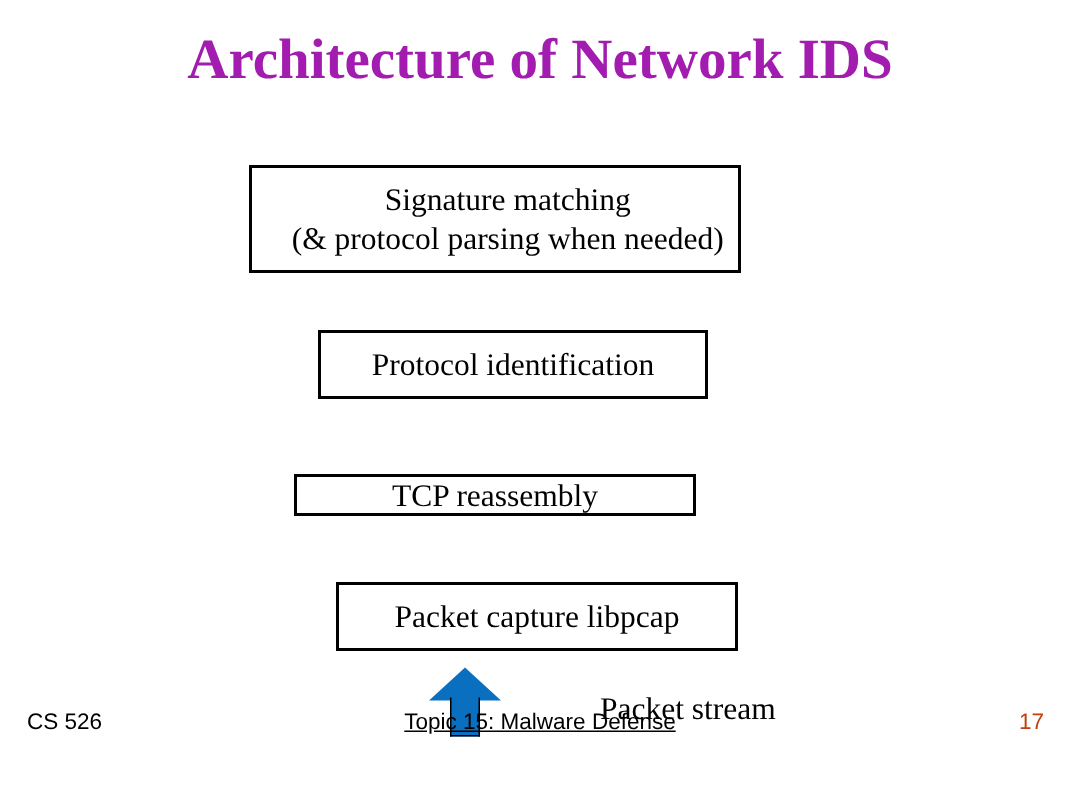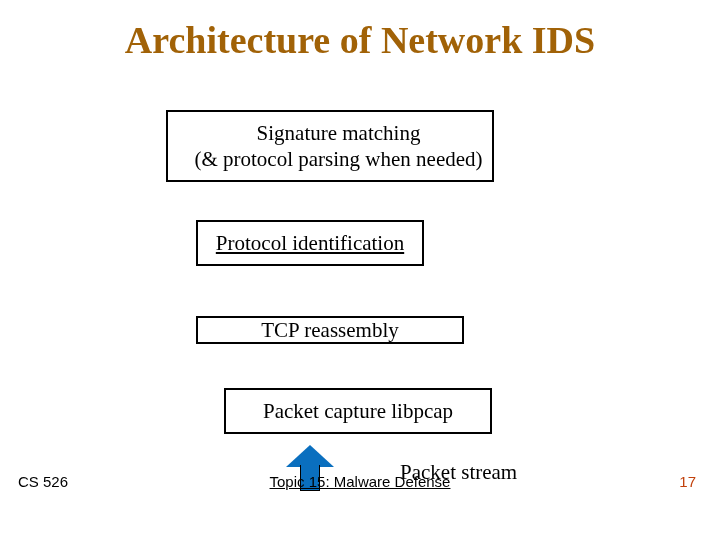--- a/index.html
+++ b/index.html
@@ -1,21 +1,21 @@
 <!DOCTYPE html>
 <html><head>
 <meta charset="utf-8">
 <style>
   * { margin: 0; padding: 0; box-sizing: border-box; }
   html, body { width: 720px; height: 540px; font-family: "Times New Roman", Times, serif; background: #fff; color: #000; }
   .slide { position: relative; width: 720px; height: 540px; }
-  .title { position: absolute; top: 18px; left: 0; width: 100%; text-align: center; font-size: 38px; font-weight: bold; color: #a16207; }
+  .title { position: absolute; top: 18px; left: 0; width: 100%; text-align: center; font-size: 38px; font-weight: bold; color: #a21caf; }
   .box { position: absolute; border: 2px solid #000; background: #fff; text-align: center; font-size: 21px; display: flex; align-items: center; justify-content: center; flex-direction: column; line-height: 1.25; }
   .box1 { left: 166px; top: 110px; width: 328px; height: 72px; padding-left: 17px; }
-  .box2 { left: 196px; top: 220px; width: 228px; height: 46px; text-decoration: underline; }
+  .box2 { left: 212px; top: 220px; width: 260px; height: 46px; }
   .box3 { left: 196px; top: 316px; width: 268px; height: 28px; }
   .box4 { left: 196px; top: 388px; width: 268px; height: 46px; margin-left: 28px; }
   .arrow-wrap { position: absolute; left: 286px; top: 445px; width: 48px; height: 46px; }
   .arrow-stem { position: absolute; left: 14px; bottom: 0; width: 20px; height: 26px; background: #0a6fbf; border: 1px solid #000; border-top: none; }
   .arrow-head { position: absolute; left: 0; top: 0; width: 0; height: 0; border-left: 24px solid transparent; border-right: 24px solid transparent; border-bottom: 22px solid #0a6fbf; }
   .arrow-head-outline { position: absolute; left: -1px; top: -1px; width: 0; height: 0; border-left: 25px solid transparent; border-right: 25px solid transparent; border-bottom: 23px solid #000; z-index: -1; }
   .stream-label { position: absolute; left: 400px; top: 460px; font-size: 21px; text-align: center; }
   .footer-left { position: absolute; left: 18px; bottom: 50px; font-size: 15px; color: #000; font-family: Arial, sans-serif; text-align: center; }
   .footer-center { position: absolute; left: 0; width: 100%; bottom: 50px; text-align: center; font-size: 15px; color: #000; font-family: Arial, sans-serif; text-decoration: underline; }
   .footer-right { position: absolute; right: 24px; bottom: 50px; font-size: 15px; color: #c2410c; font-family: Arial, sans-serif; }

